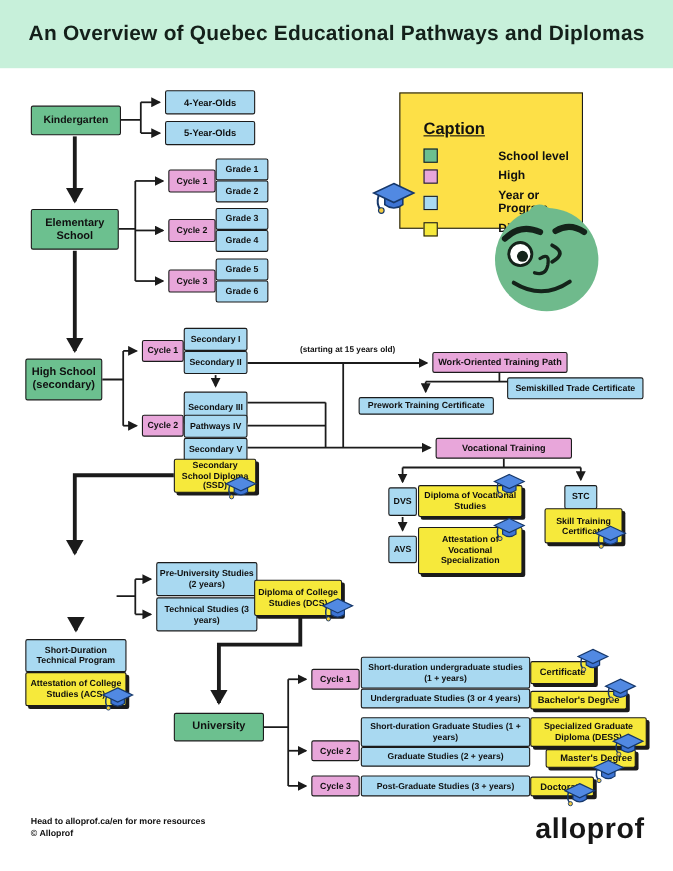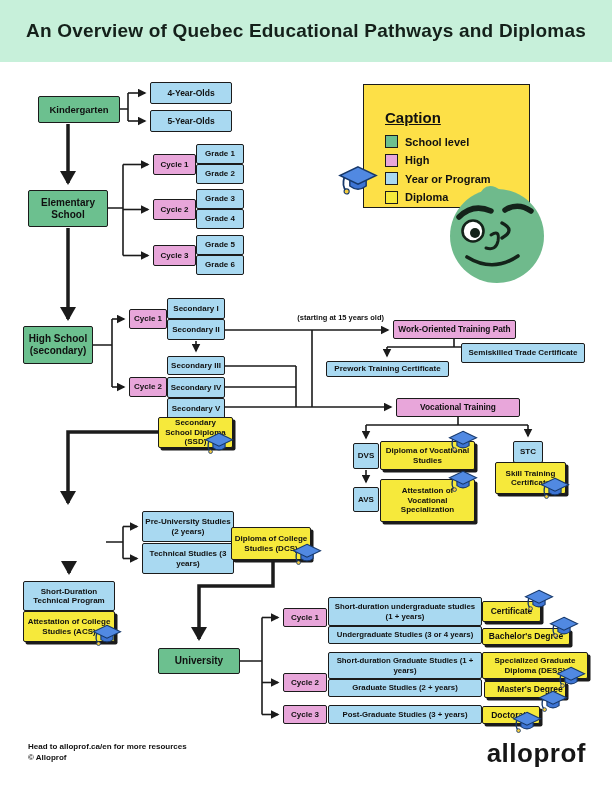--- a/index.html
+++ b/index.html
@@ -10,25 +10,25 @@
   .titlebar h1{margin:0;font-size:19px;font-weight:800;letter-spacing:.2px;color:#14201a;}
   svg.connectors{position:absolute;left:0;top:0;z-index:1;}
   .node{position:absolute;z-index:2;display:flex;align-items:center;justify-content:center;
         text-align:center;border:1.5px solid #1b1b1b;border-radius:2px;font-weight:700;
         color:#101010;line-height:1.18;padding:1px 2px;box-sizing:border-box;}
   .lvl{background:#6cc08f;}
   .cyc{background:#e8a6da;}
   .yr{background:#a9d9f1;}
   .dip{background:#f6e93b;box-shadow:2.5px 2.5px 0 #1b1b1b;}.fs78{font-size:7.8px;}.fs8{font-size:8px;}.fs83{font-size:8.3px;}
   .fs85{font-size:8.5px;}.fs95{font-size:9.5px;}.fs10{font-size:10px;}
-  .note{position:absolute;z-index:2;font-size:7.5px;font-weight:600;text-align:right;color:#111;}
+  .note{position:absolute;z-index:2;font-size:7.5px;font-weight:600;text-align:center;color:#111;}
   .capbox{position:absolute;left:363px;top:84px;width:167px;height:124px;background:#fde047;
         border:1.5px solid #1b1b1b;z-index:2;box-sizing:border-box;padding:24px 0 0 21px;}
   .capbox h2{margin:0 0 9px 0;font-size:15px;font-weight:800;text-decoration:underline;}
-  .legend-row{display:flex;align-items:center;margin-bottom:5.5px;}
+  .legend-row{display:flex;align-items:center;margin-bottom:5.5px;gap:48px;}
   .swatch{width:11px;height:11px;border:1.5px solid #1b1b1b;margin-right:7px;flex:none;}
   .legend-row span.lab{font-size:11px;font-weight:700;}
   svg.cap{position:absolute;z-index:4;}
   svg.mascot{position:absolute;left:445px;top:178px;z-index:3;}
   .footer-line{position:absolute;font-size:8px;font-weight:600;color:#111;z-index:2;}
   .logo{position:absolute;right:26px;top:738px;font-size:26px;font-weight:700;
         letter-spacing:.5px;color:#161616;z-index:2;}
 </style>
 </head>
 <body>
@@ -81,21 +81,21 @@
     </g>
     <g stroke="#1b1b1b" stroke-width="3.5" fill="none">
       <path d="M68,124 V183" marker-end="url(#ab)"></path>
       <path d="M68,228 V319" marker-end="url(#ab)"></path>
       <path d="M158,432 H68 V503" marker-end="url(#ab)"></path>
       <path d="M273,560 V586 H199 V639" marker-end="url(#ab)"></path>
       <path d="M69,567 V573" marker-end="url(#ab)"></path>
     </g>
   </svg>
 
-  <div class="node lvl fs95" style="left:38px;top:96px;width:82px;height:27px;">Kindergarten</div>
+  <div class="node lvl fs95" style="left:28px;top:96px;width:82px;height:27px;">Kindergarten</div>
   <div class="node yr fs85" style="left:150px;top:82px;width:82px;height:22px;">4-Year-Olds</div>
   <div class="node yr fs85" style="left:150px;top:110px;width:82px;height:22px;">5-Year-Olds</div>
 
   <div class="node lvl fs10" style="left:28px;top:190px;width:80px;height:37px;">Elementary School</div>
   <div class="node cyc fs8" style="left:153px;top:154px;width:43px;height:21px;">Cycle 1</div>
   <div class="node cyc fs8" style="left:153px;top:199px;width:43px;height:21px;">Cycle 2</div>
   <div class="node cyc fs8" style="left:153px;top:245px;width:43px;height:21px;">Cycle 3</div>
   <div class="node yr fs8" style="left:196px;top:144px;width:48px;height:20px;">Grade 1</div>
   <div class="node yr fs8" style="left:196px;top:164px;width:48px;height:20px;">Grade 2</div>
   <div class="node yr fs8" style="left:196px;top:189px;width:48px;height:20px;">Grade 3</div>
@@ -135,22 +135,22 @@
     </g>
     <circle cx="28" cy="53" r="10.5" fill="#ffffff" stroke="#14231a" stroke-width="2.6"></circle>
     <circle cx="30" cy="55" r="5" fill="#14231a"></circle>
   </svg>
 
   <div class="node lvl fs10" style="left:23px;top:326px;width:70px;height:38px;">High School (secondary)</div>
   <div class="node cyc fs8" style="left:129px;top:309px;width:38px;height:20px;">Cycle 1</div>
   <div class="node cyc fs8" style="left:129px;top:377px;width:38px;height:20px;">Cycle 2</div>
   <div class="node yr fs8" style="left:167px;top:298px;width:58px;height:21px;">Secondary I</div>
   <div class="node yr fs8" style="left:167px;top:319px;width:58px;height:21px;">Secondary II</div>
-  <div class="node yr fs8" style="left:167px;top:356px;width:58px;height:19px;">Secondary III</div>
-  <div class="node yr fs8" style="left:167px;top:377px;width:58px;height:21px;">Secondary IV</div>
+  <div class="node yr fs8" style="left:167px;top:356px;width:58px;height:30px;">Secondary III</div>
+  <div class="node yr fs8" style="left:167px;top:377px;width:58px;height:21px;">Pathways IV</div>
   <div class="node yr fs8" style="left:167px;top:398px;width:58px;height:21px;">Secondary V</div>
   <div class="note" style="left:248px;top:313px;width:136px;">(starting at 15 years old)</div>
 
   <div class="node cyc fs83" style="left:393px;top:320px;width:123px;height:19px;">Work-Oriented Training Path</div>
   <div class="node yr fs8" style="left:326px;top:361px;width:123px;height:16px;">Prework Training Certificate</div>
   <div class="node yr fs8" style="left:461px;top:343px;width:124px;height:20px;">Semiskilled Trade Certificate</div>
   <div class="node cyc fs83" style="left:396px;top:398px;width:124px;height:19px;">Vocational Training</div>
   <div class="node yr fs8" style="left:353px;top:443px;width:26px;height:26px;">DVS</div>
   <div class="node dip fs8" style="left:380px;top:441px;width:95px;height:29px;">Diploma of Vocational Studies</div>
   <div class="node yr fs8" style="left:353px;top:487px;width:26px;height:25px;">AVS</div>
@@ -171,21 +171,21 @@
   <div class="node cyc fs8" style="left:283px;top:673px;width:44px;height:19px;">Cycle 2</div>
   <div class="node cyc fs8" style="left:283px;top:705px;width:44px;height:19px;">Cycle 3</div>
   <div class="node yr fs78" style="left:328px;top:597px;width:154px;height:29px;">Short-duration undergraduate studies (1 + years)</div>
   <div class="node yr fs78" style="left:328px;top:626px;width:154px;height:18px;">Undergraduate Studies (3 or 4 years)</div>
   <div class="node yr fs78" style="left:328px;top:652px;width:154px;height:27px;">Short-duration Graduate Studies (1 + years)</div>
   <div class="node yr fs78" style="left:328px;top:679px;width:154px;height:18px;">Graduate Studies (2 + years)</div>
   <div class="node yr fs78" style="left:328px;top:705px;width:154px;height:19px;">Post-Graduate Studies (3 + years)</div>
   <div class="node dip fs85" style="left:482px;top:601px;width:59px;height:21px;">Certificate</div>
   <div class="node dip fs85" style="left:482px;top:628px;width:88px;height:17px;">Bachelor's Degree</div>
   <div class="node dip fs8" style="left:482px;top:652px;width:106px;height:27px;">Specialized Graduate Diploma (DESS)</div>
-  <div class="node dip fs85" style="left:484px;top:681px;width:82px;height:17px;padding-left:12px;">Master's Degree</div>
+  <div class="node dip fs85" style="left:496px;top:681px;width:82px;height:17px;padding-left:12px;">Master's Degree</div>
   <div class="node dip fs85" style="left:482px;top:706px;width:58px;height:18px;">Doctorate</div>
 
   <svg class="cap" style="left:338px;top:165px;" width="40" height="31">
       <use href="#gradcap"></use>
     </svg>
   <svg class="cap" style="left:204px;top:432px;" width="30" height="23">
       <use href="#gradcap"></use>
     </svg>
   <svg class="cap" style="left:448px;top:430px;" width="30" height="23">
       <use href="#gradcap"></use>

